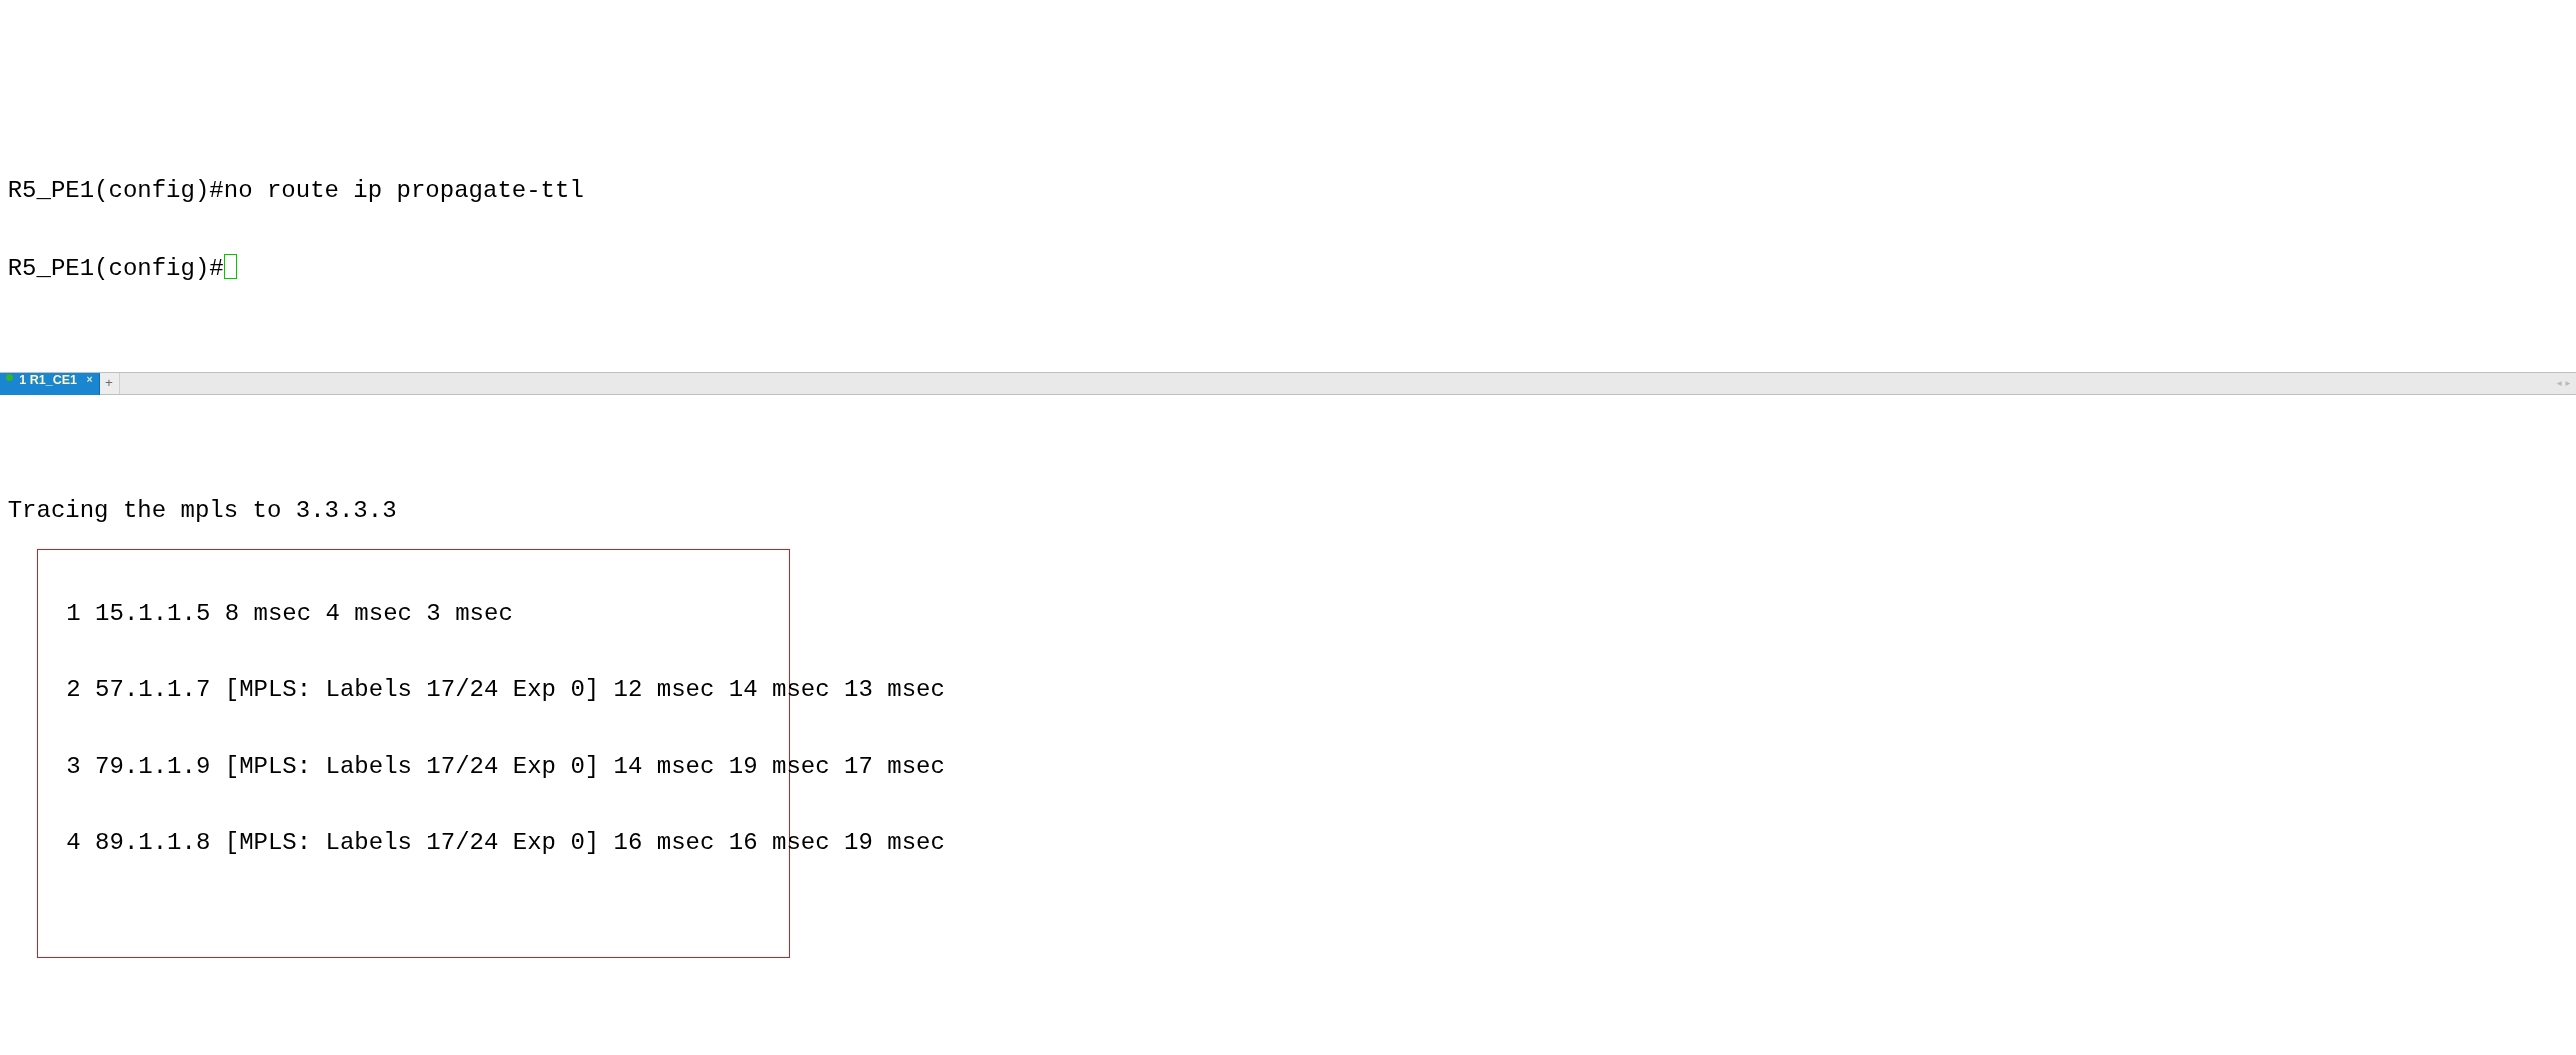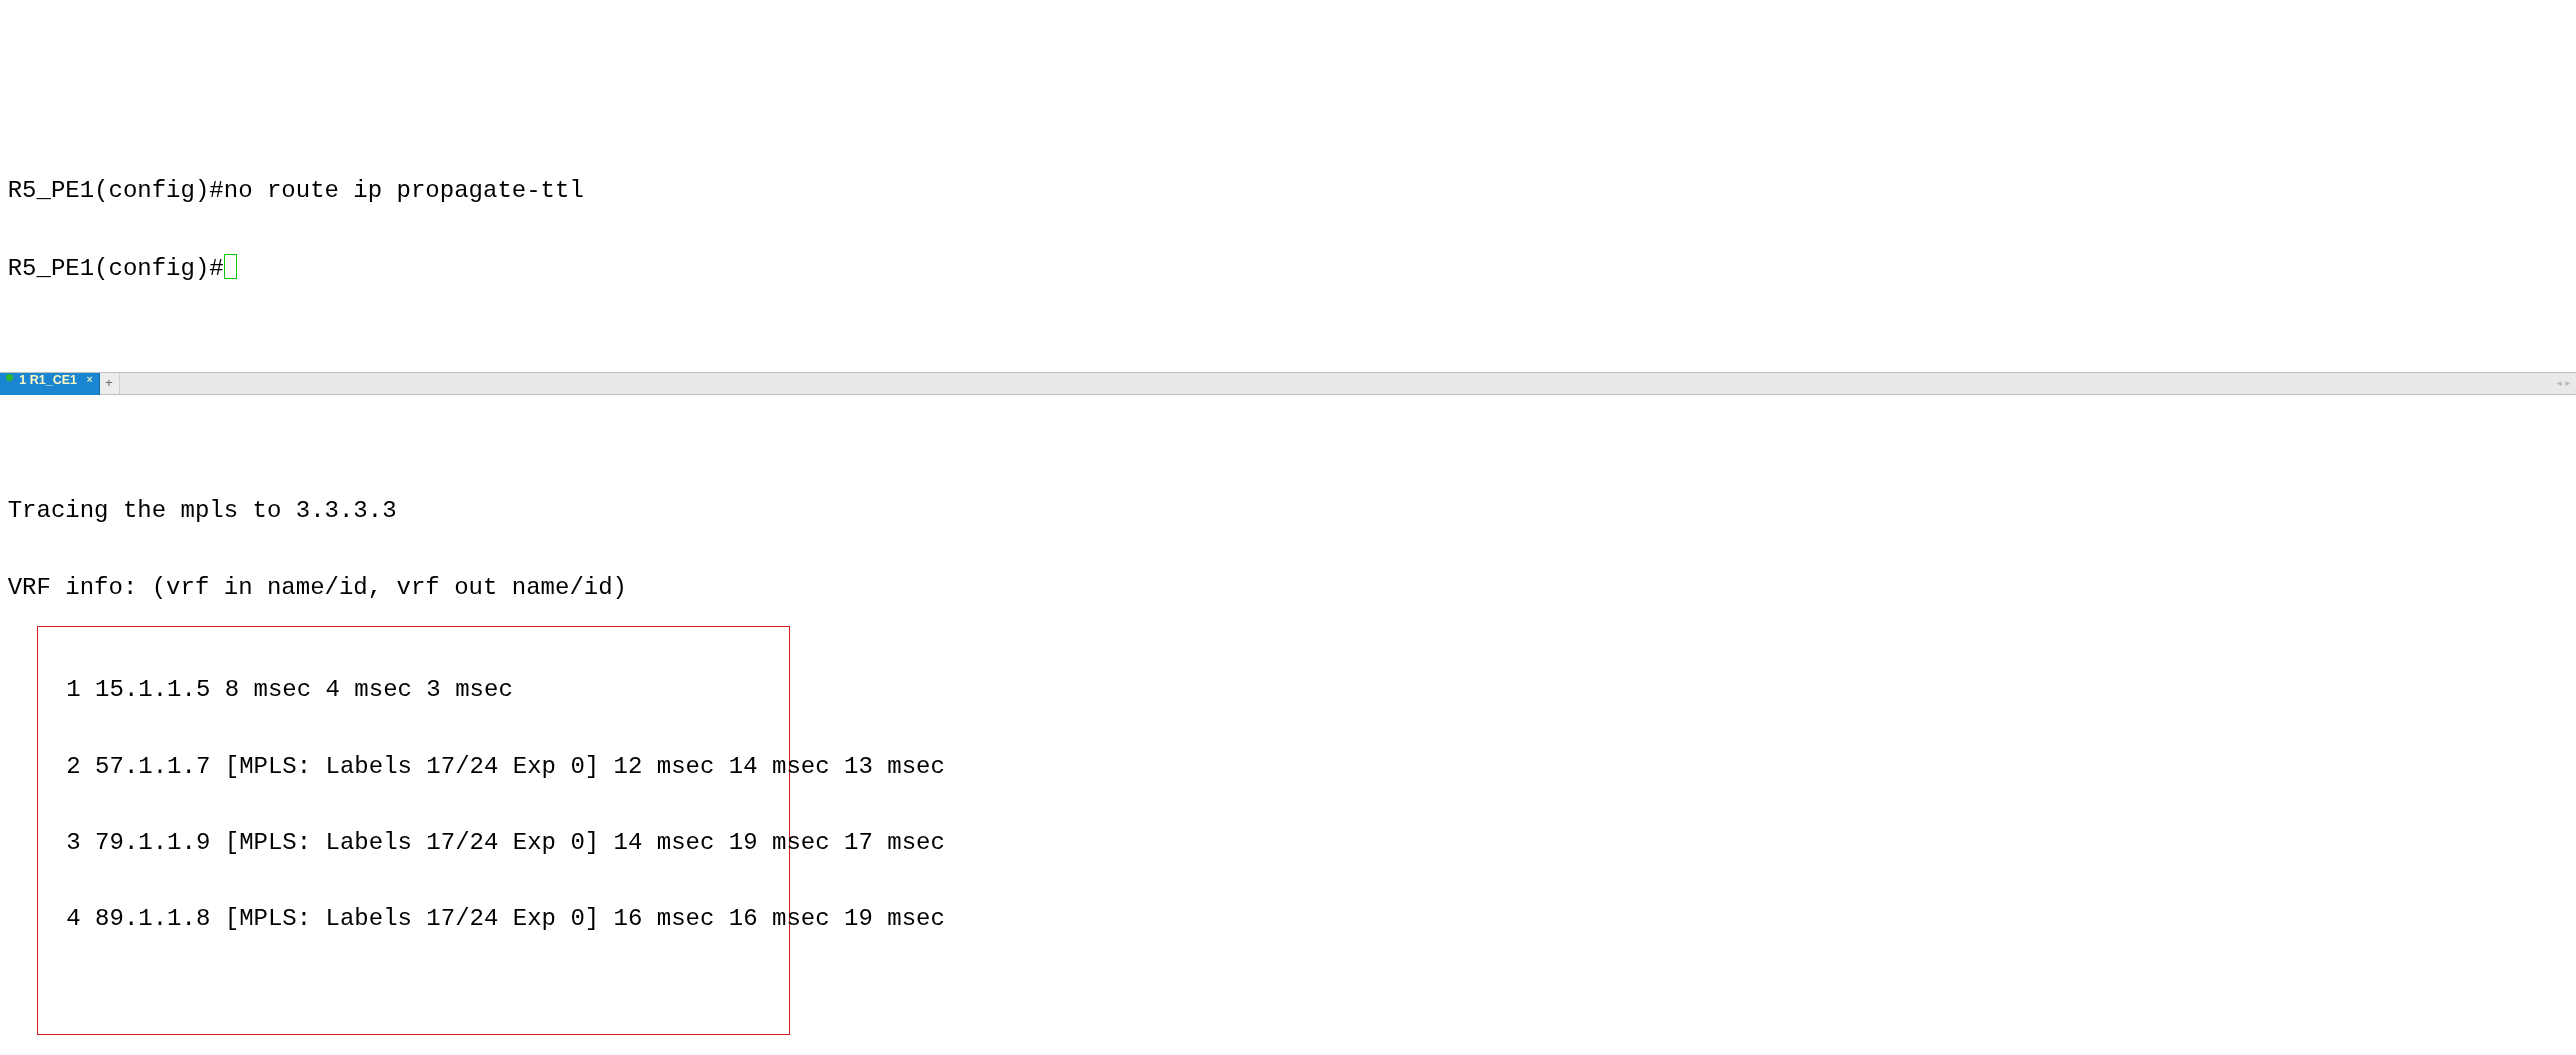--- a/index.html
+++ b/index.html
@@ -116,21 +116,20 @@
   <div class="tab-add">+</div>
   <div class="tabbar-spacer"></div>
   <div class="nav-arrows">
     <span>◂</span>
     <span>▸</span>
   </div>
 </div>
 
 <div class="term">
   <div>Tracing the mpls to 3.3.3.3</div>
-  <div>VRF info: (vrf in name/id, vrf out name/id)</div>
   <div class="boxed" style="width:751px;">
     <div>  1 15.1.1.5 8 msec 4 msec 3 msec</div>
     <div>  2 57.1.1.7 [MPLS: Labels 17/24 Exp 0] 12 msec 14 msec 13 msec</div>
     <div>  3 79.1.1.9 [MPLS: Labels 17/24 Exp 0] 14 msec 19 msec 17 msec</div>
     <div>  4 89.1.1.8 [MPLS: Labels 17/24 Exp 0] 16 msec 16 msec 19 msec</div>
     
     
   </div>
   
   

